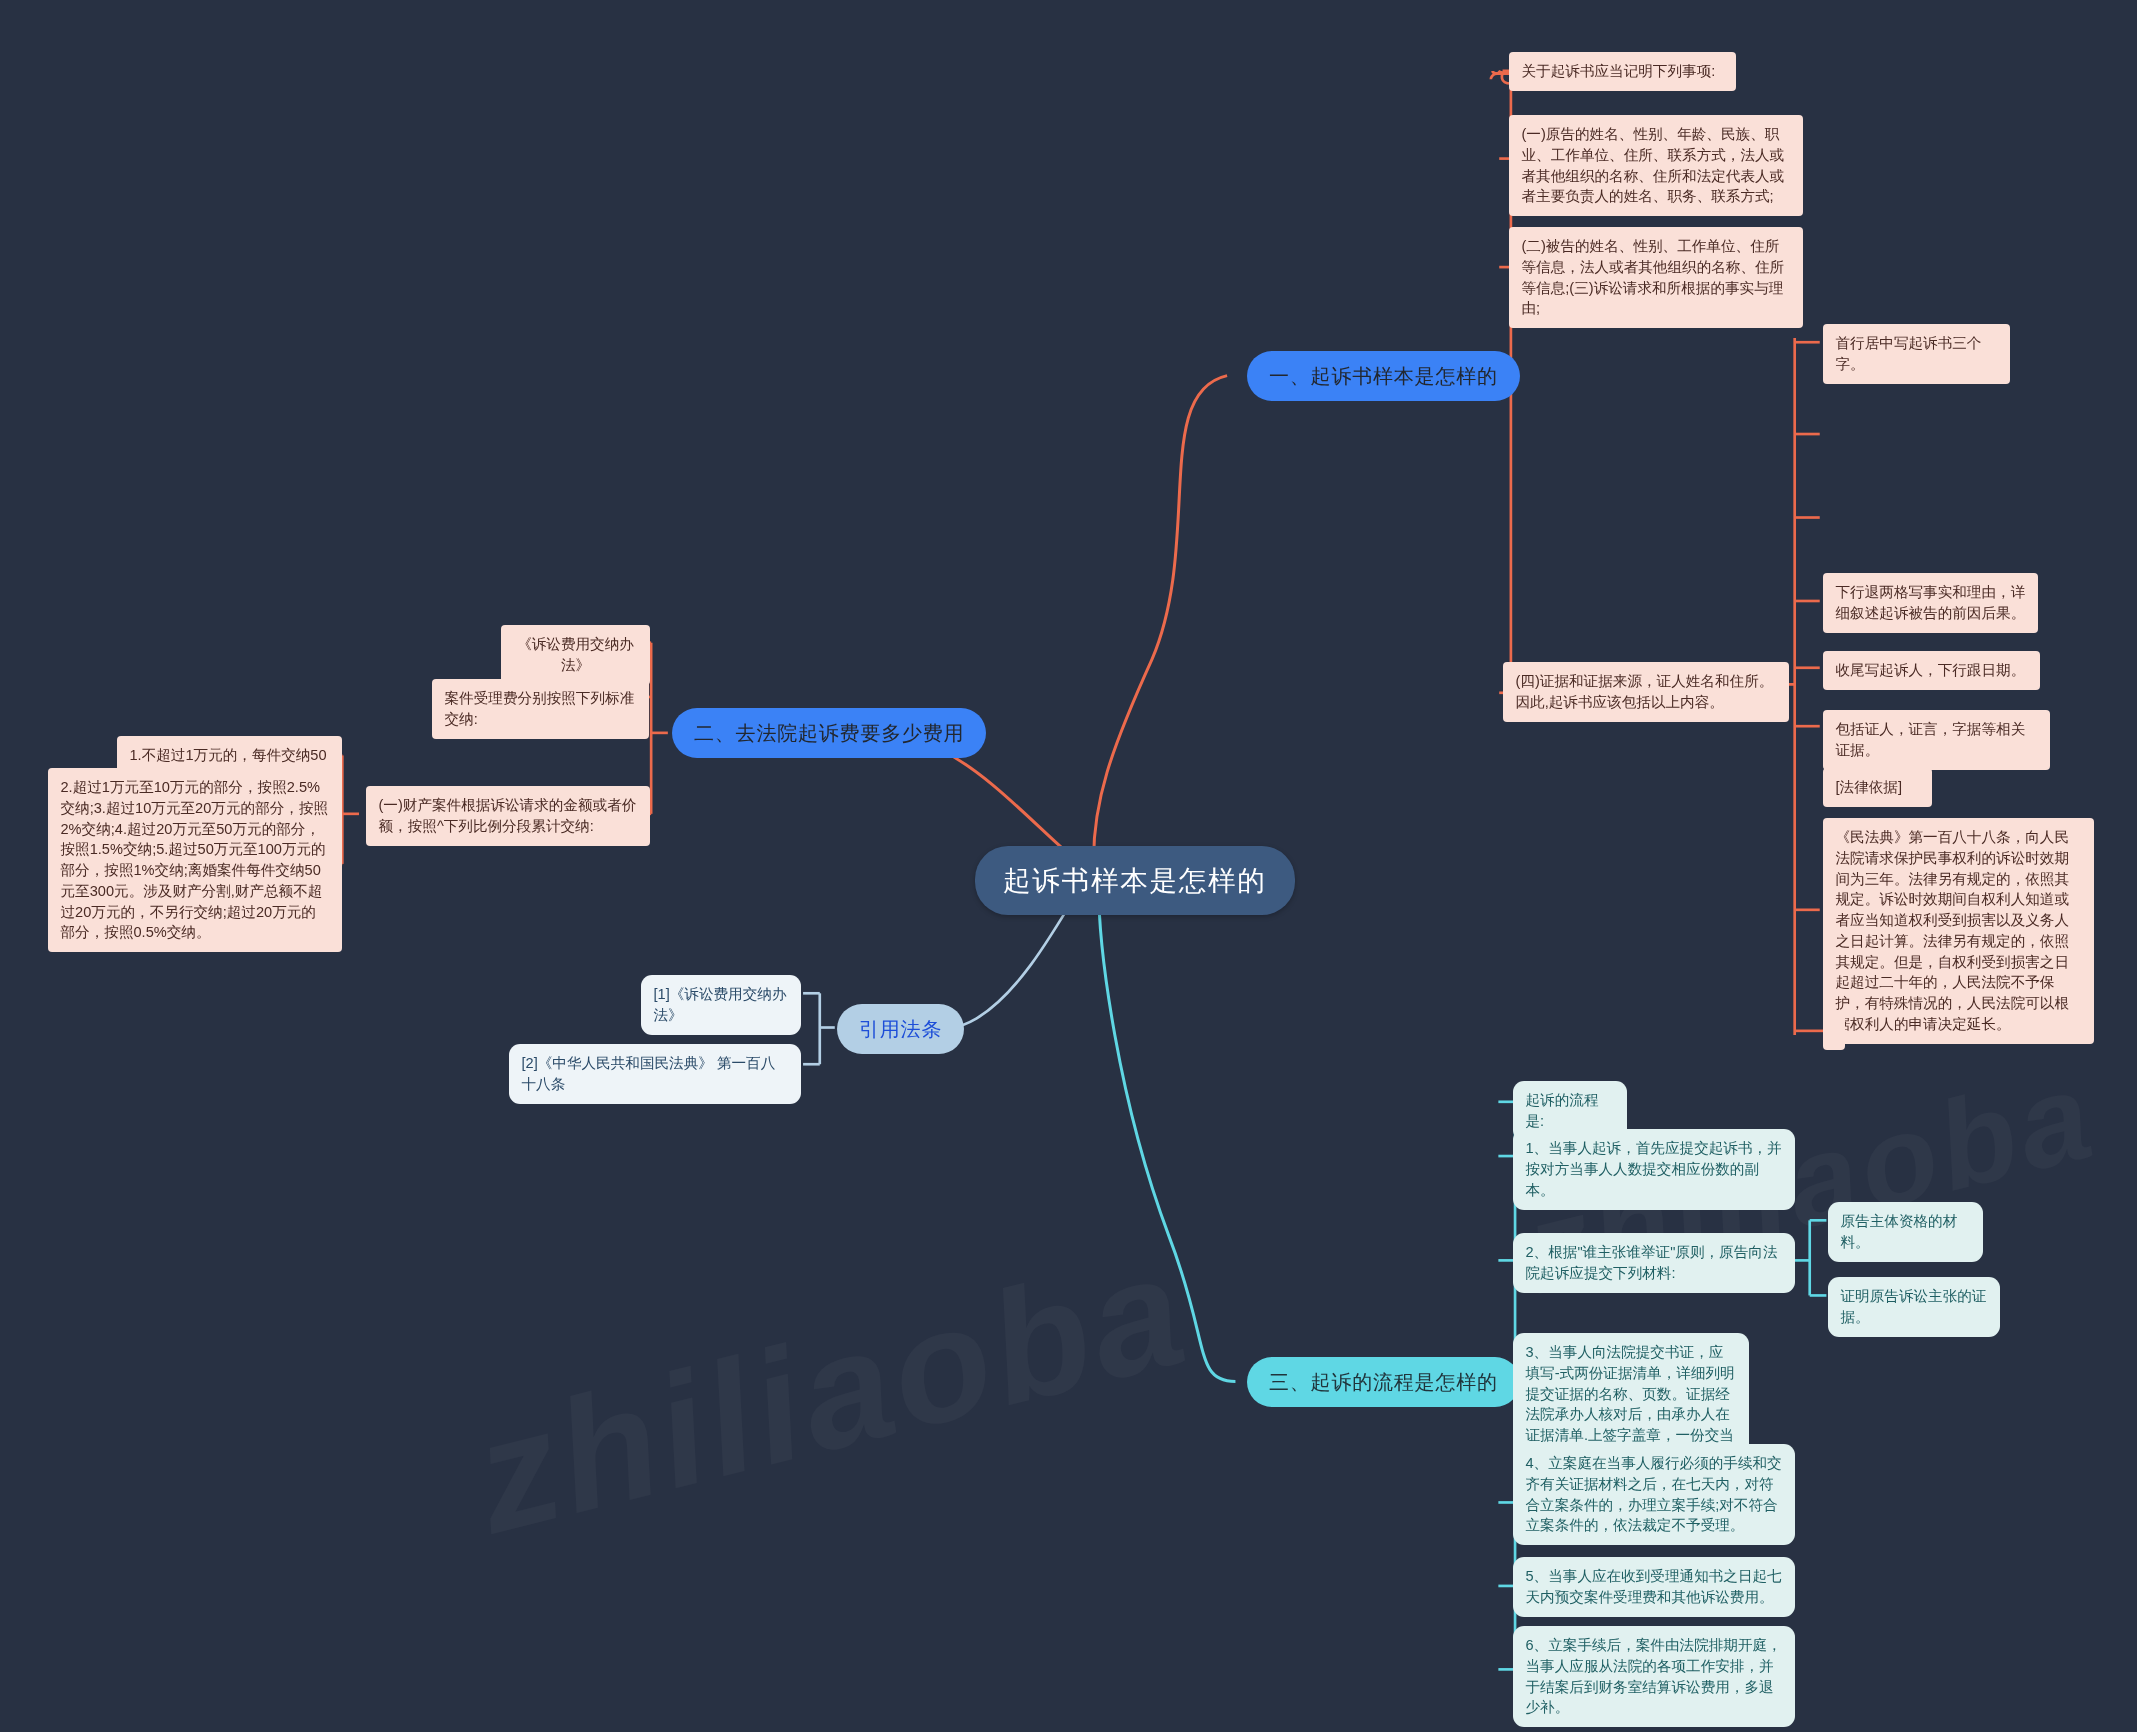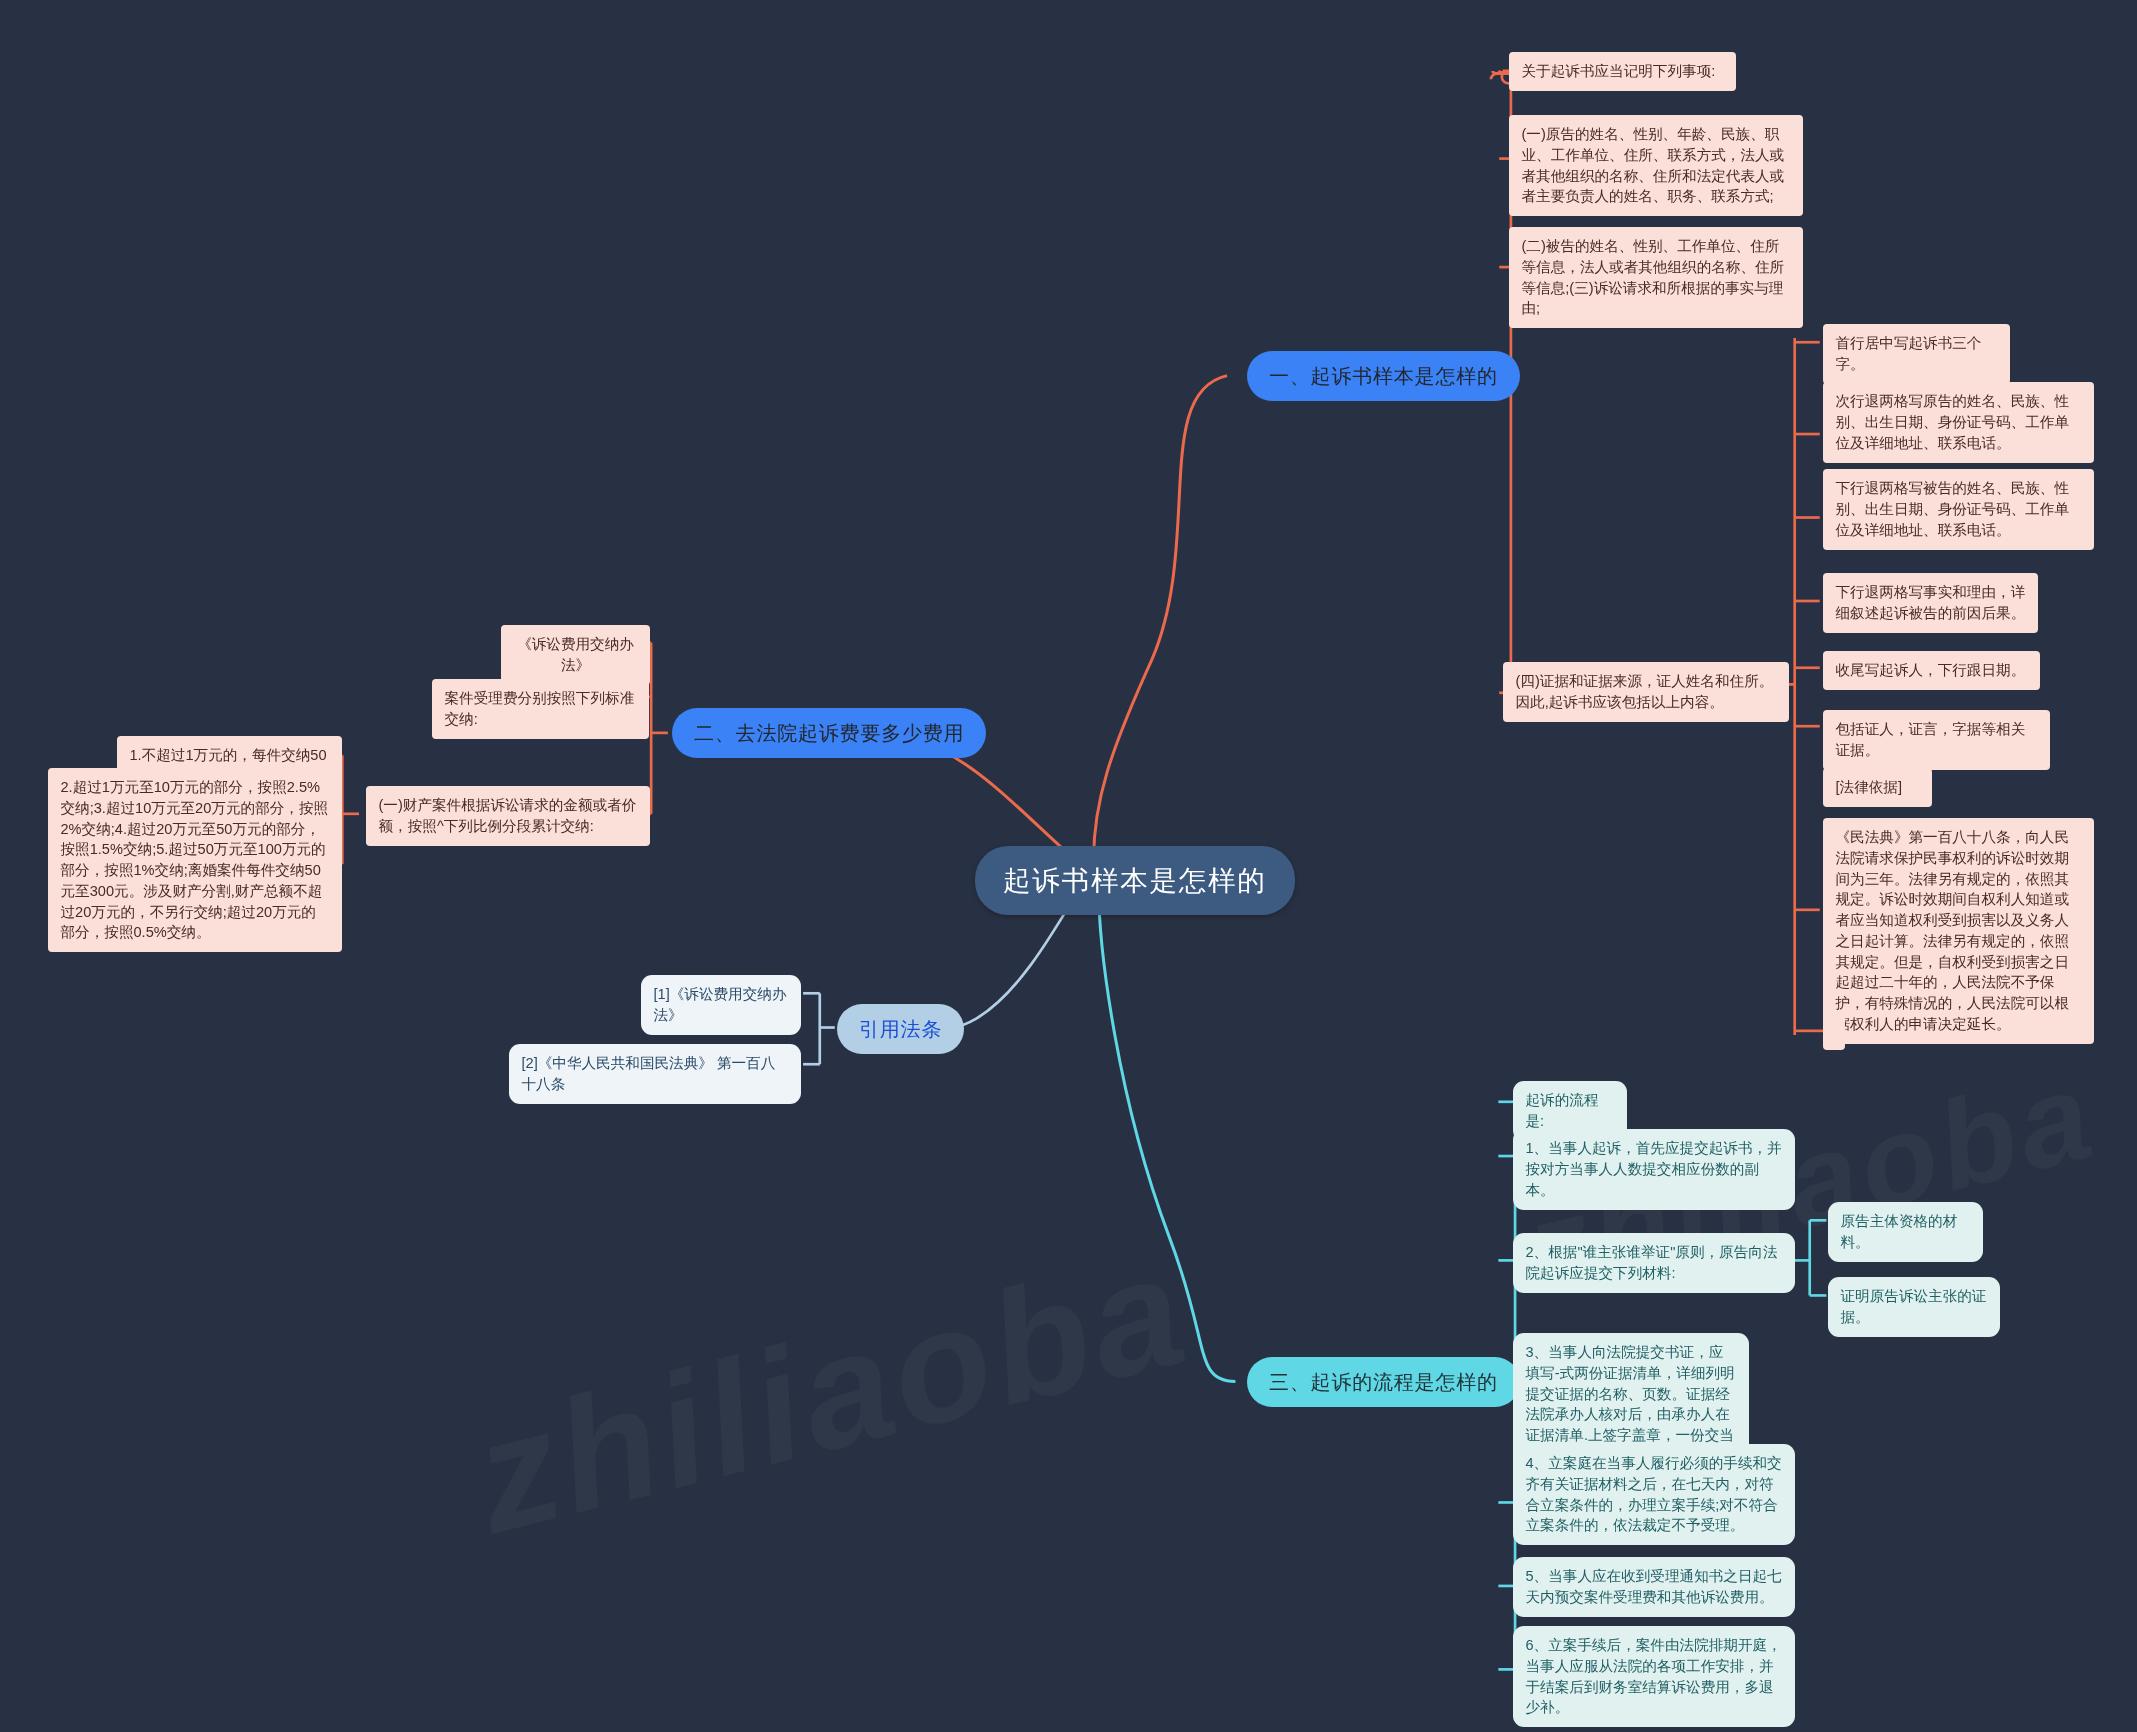--- a/index.html
+++ b/index.html
@@ -183,22 +183,20 @@
   <div class="node n-root" style="left:975px; top:846px;">起诉书样本是怎样的</div>
 
   <div class="node n-l1-orange" style="left:1247px; top:351px;">一、起诉书样本是怎样的</div>
 
   <div class="node n-peach" style="left:1509px; top:52px; width:227px;">关于起诉书应当记明下列事项:</div>
   <div class="node n-peach" style="left:1509px; top:115px; width:294px;">(一)原告的姓名、性别、年龄、民族、职业、工作单位、住所、联系方式，法人或者其他组织的名称、住所和法定代表人或者主要负责人的姓名、职务、联系方式;</div>
   <div class="node n-peach" style="left:1509px; top:227px; width:294px;">(二)被告的姓名、性别、工作单位、住所等信息，法人或者其他组织的名称、住所等信息;(三)诉讼请求和所根据的事实与理由;</div>
   <div class="node n-peach" style="left:1503px; top:662px; width:286px;">(四)证据和证据来源，证人姓名和住所。因此,起诉书应该包括以上内容。</div>
 
   <div class="node n-peach" style="left:1823px; top:324px; width:187px;">首行居中写起诉书三个字。</div>
-  <div class="node n-peach" style="left:1823px; top:382px; width:271px;">次行退两格写原告的姓名、民族、性别、出生日期、身份证号码、工作单位及详细地址、联系电话。</div>
-  <div class="node n-peach" style="left:1823px; top:469px; width:271px;">下行退两格写被告的姓名、民族、性别、出生日期、身份证号码、工作单位及详细地址、联系电话。</div>
   <div class="node n-peach" style="left:1823px; top:573px; width:215px;">下行退两格写事实和理由，详细叙述起诉被告的前因后果。</div>
   <div class="node n-peach" style="left:1823px; top:651px; width:217px;">收尾写起诉人，下行跟日期。</div>
   <div class="node n-peach" style="left:1823px; top:710px; width:227px;">包括证人，证言，字据等相关证据。</div>
   <div class="node n-peach" style="left:1823px; top:768px; width:109px;">[法律依据]</div>
   <div class="node n-peach" style="left:1823px; top:818px; width:271px;">《民法典》第一百八十八条，向人民法院请求保护民事权利的诉讼时效期间为三年。法律另有规定的，依照其规定。诉讼时效期间自权利人知道或者应当知道权利受到损害以及义务人之日起计算。法律另有规定的，依照其规定。但是，自权利受到损害之日起超过二十年的，人民法院不予保护，有特殊情况的，人民法院可以根据权利人的申请决定延长。</div>
   <div class="node n-peach" style="left:1823px; top:1012px; width:22px; height:38px; padding:0;"></div>
 
   <div class="node n-l1-orange" style="left:672px; top:708px;">二、去法院起诉费要多少费用</div>
 
   <div class="node n-peach" style="left:501px; top:625px; width:149px; text-align:center;">《诉讼费用交纳办法》</div>

